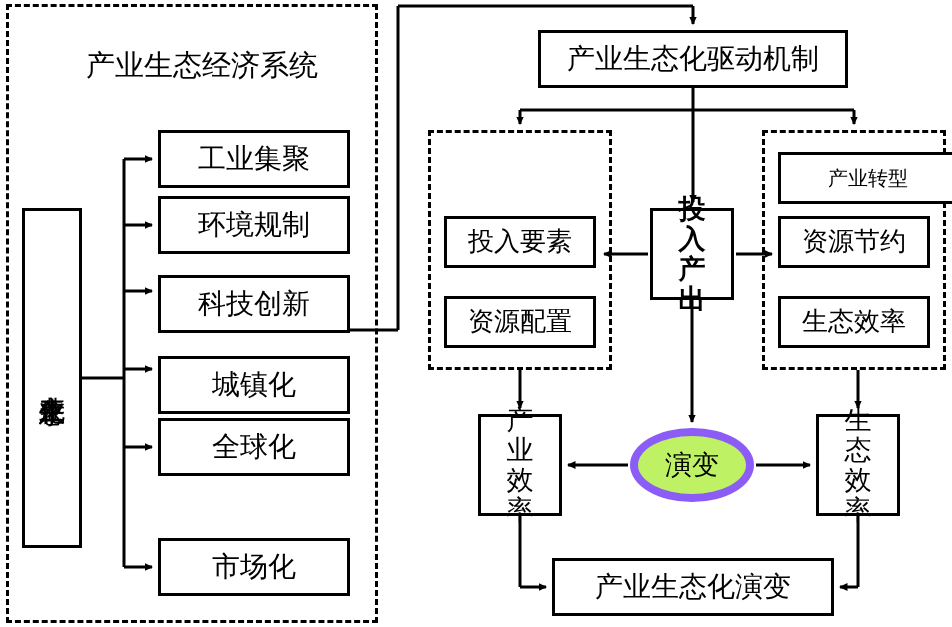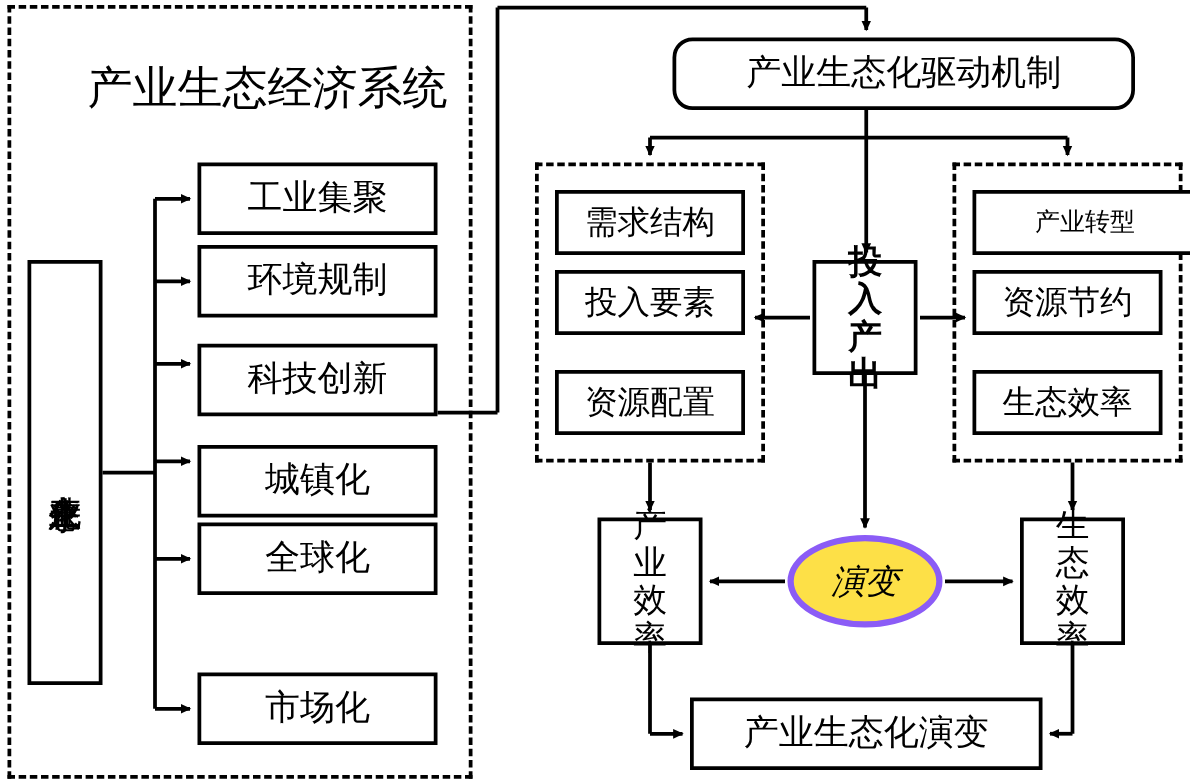--- a/index.html
+++ b/index.html
@@ -38,29 +38,28 @@
   }
   .panel-title {
     position: absolute;
     color: #000000;
     font-family: "Liberation Serif", "DejaVu Serif", serif;
     white-space: nowrap;
   }
   .ellipse {
     position: absolute;
     box-sizing: border-box;
-    border: 5px solid #8b5cf6;
+    border: 8px solid #8b5cf6;
     border-radius: 50%;
-    background: #fde047;
+    background: #bef264;
     display: flex;
     align-items: center;
     justify-content: center;
     text-align: center;
     color: #000000;
-    font-style: italic;
   }
   .vtext {
     writing-mode: vertical-rl;
     text-orientation: upright;
     letter-spacing: 1px;
   }
   svg.arrows {
     position: absolute;
     left: 0;
     top: 0;
@@ -69,21 +68,21 @@
     pointer-events: none;
   }
 </style>
 </head>
 <body>
 
 <div id="canvas">
 
   <div class="dashed" style="left:6px; top:4px; width:372px; height:619px;"></div>
 
-  <div class="panel-title" style="left:70px; top:46px; font-size:36px;text-align:center;">产业生态经济系统</div>
+  <div class="panel-title" style="left:86px; top:46px; font-size:29px;text-align:center;">产业生态经济系统</div>
 
   <div class="box" style="left:22px; top:208px; width:60px; height:340px; font-size:26px;">
     <span class="vtext">产业生态化水平</span>
   </div>
 
   <div class="box" style="left:158px; top:130px; width:192px; height:58px; font-size:28px;">
     <span>工业集聚</span>
   </div>
   <div class="box" style="left:158px; top:196px; width:192px; height:58px; font-size:28px;">
     <span>环境规制</span>
@@ -94,28 +93,25 @@
   <div class="box" style="left:158px; top:356px; width:192px; height:58px; font-size:28px;">
     <span>城镇化</span>
   </div>
   <div class="box" style="left:158px; top:418px; width:192px; height:58px; font-size:28px;">
     <span>全球化</span>
   </div>
   <div class="box" style="left:158px; top:538px; width:192px; height:58px; font-size:28px;">
     <span>市场化</span>
   </div>
 
-  <div class="box" style="left:538px; top:30px; width:370px; height:58px; font-size:28px;border-radius:16px;">
+  <div class="box" style="left:538px; top:30px; width:310px; height:58px; font-size:28px;">
     <span>产业生态化驱动机制</span>
   </div>
 
   <div class="dashed" style="left:428px; top:130px; width:184px; height:240px;"></div>
-  <div class="box" style="left:444px; top:152px; width:152px; height:52px; font-size:26px;">
-    <span>需求结构</span>
-  </div>
   <div class="box" style="left:444px; top:296px; width:152px; height:52px; font-size:26px;">
     <span>资源配置</span>
   </div>
   <div class="box" style="left:444px; top:216px; width:152px; height:52px; font-size:26px;">
     <span>投入要素</span>
   </div>
 
   <div class="dashed" style="left:762px; top:130px; width:184px; height:240px;"></div>
   <div class="box" style="left:778px; top:152px; width:180px; height:52px; font-size:20px;">
     <span>产业转型</span>

